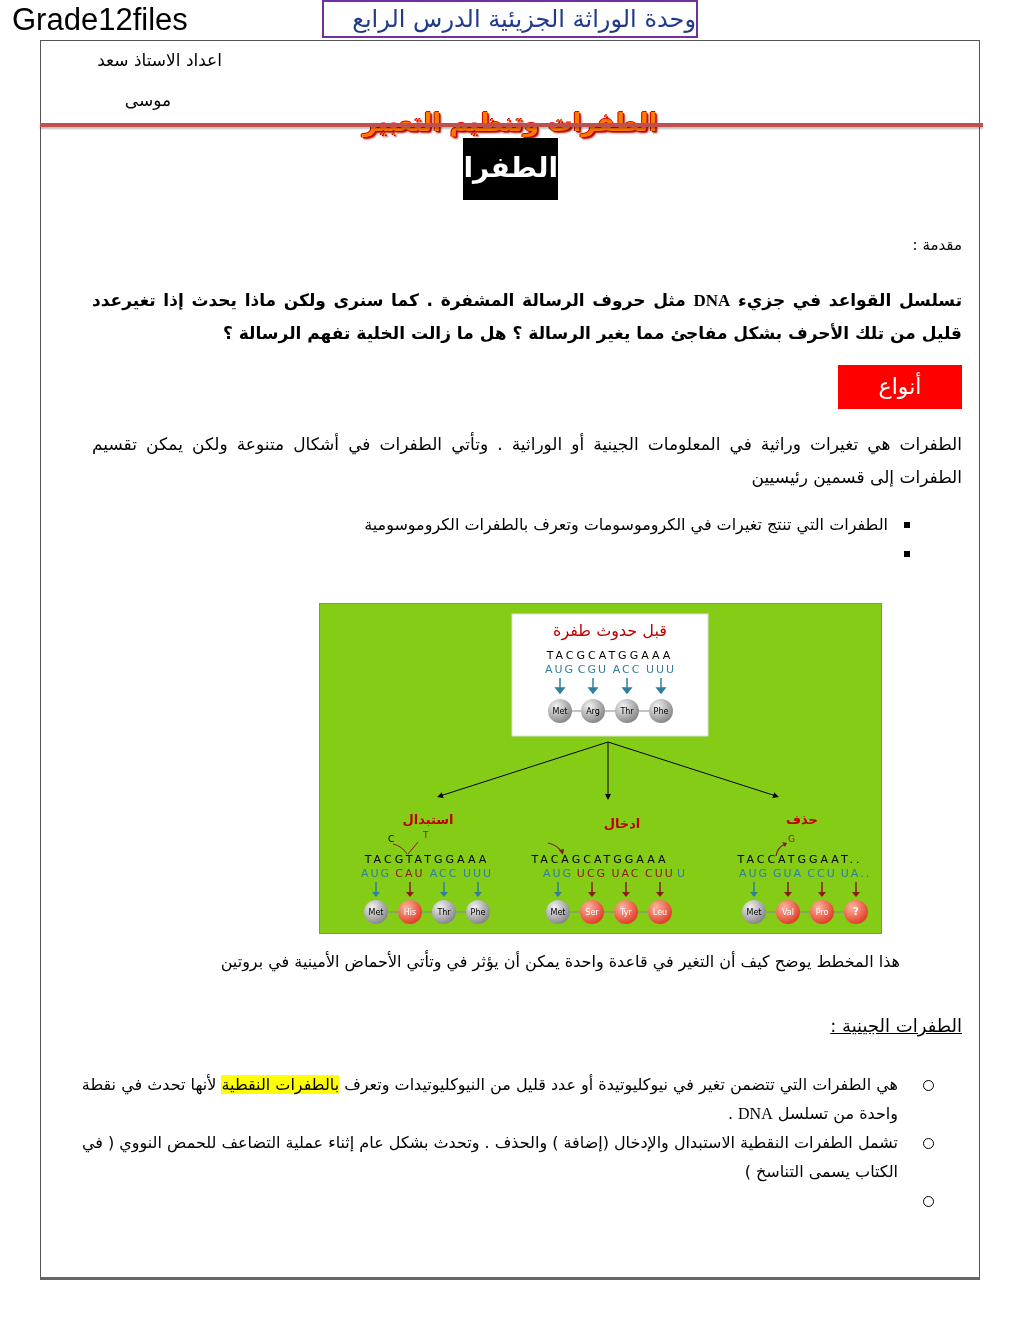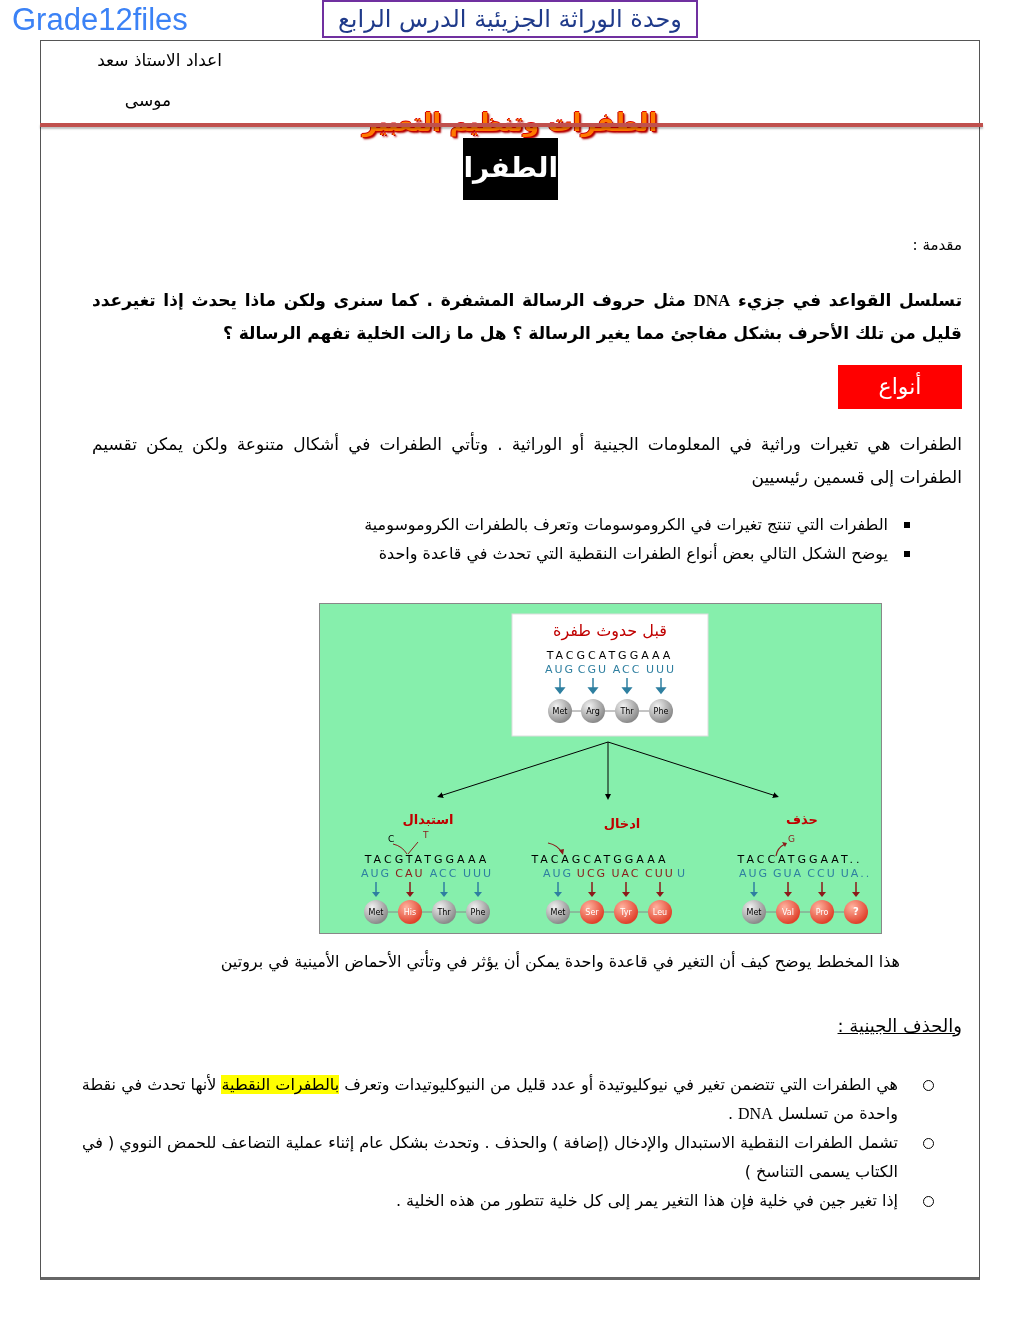--- a/index.html
+++ b/index.html
@@ -1,33 +1,33 @@
 <!DOCTYPE html>
 <html><head>
 <meta charset="utf-8">
 <style>
   html, body { margin:0; padding:0; background:#ffffff; }
   body { width:1020px; height:1320px; position:relative; overflow:hidden; font-family:"DejaVu Sans", sans-serif; color:#000; }
   .abs { position:absolute; }
-  .brand { left:12px; top:2px; font-family:"Liberation Sans", sans-serif; font-size:31px; color:#3b82f6; letter-spacing:0px; }
-  .unit-box { left:322px; top:0px; width:376px; height:38px; border:2px solid #7030a0; box-sizing:border-box; direction:rtl; text-align:center; font-family:"DejaVu Sans", sans-serif; font-size:24px; line-height:34px; color:#1f3a8a; }
+  .brand { left:12px; top:2px; font-family:"Liberation Sans", sans-serif; font-size:31px; color:#000000; letter-spacing:0px; }
+  .unit-box { left:322px; top:0px; width:376px; height:38px; border:2px solid #7030a0; box-sizing:border-box; direction:rtl; font-family:"DejaVu Sans", sans-serif; font-size:24px; line-height:34px; color:#1f3a8a; }
   .frame { left:40px; top:40px; width:940px; height:1240px; border:1px solid #555; border-bottom:3px solid #666; box-sizing:border-box; }
   .author1 { left:72px; top:50px; width:150px; direction:rtl; text-align:right; font-size:17px; }
   .author2 { left:118px; top:90px; width:60px; direction:rtl; text-align:center; font-size:17px; }
   .main-title { left:340px; top:68px; width:340px; direction:rtl; text-align:center; font-size:25px; font-weight:bold; color:#ff7a00; text-shadow: 1px 1px 0 #c00000, -1px 0 0 #c00000, 0 -1px 0 #e00000, 2px 2px 2px #b00000; margin-top: 40px; }
   .red-rule { left:40px; top:123px; width:943px; height:4px; background:#c0504d; box-shadow:0 2px 2px rgba(0,0,0,0.25); }
   .section-black { left:463px; top:138px; width:95px; height:62px; background:#000; color:#fff; direction:rtl; text-align:center; font-size:28px; font-weight:bold; line-height:60px; }
   .intro-label { right:58px; top:236px; direction:rtl; font-size:15px; }
   .intro-text { left:92px; top:284px; width:870px; direction:rtl; text-align:justify; font-size:17px; font-weight:bold; line-height:33px; }
   .types-head { left:838px; top:365px; width:124px; height:44px; background:#ff0000; color:#fff; direction:rtl; text-align:center; font-size:22px; line-height:44px; }
   .types-text { left:92px; top:428px; width:870px; direction:rtl; text-align:justify; font-size:17px; line-height:33px; }
   .bullets { left:300px; top:510px; width:610px; direction:rtl; margin:0; padding:0; list-style:none; font-size:16px; line-height:29px; }
   .bullets li { position:relative; padding-right:22px; }
   .bullets li .sq { position:absolute; right:0; top:12px; width:6px; height:6px; background:#000; }
-  .figure { left:319px; top:603px; width:563px; height:331px; border:1px solid #888; box-sizing:border-box; background:#86efac; }
+  .figure { left:319px; top:603px; width:563px; height:331px; border:1px solid #888; box-sizing:border-box; background:#84cc16; }
   .fig-svg { position:absolute; left:0; top:0; }
   .caption { left:100px; top:952px; width:800px; direction:rtl; text-align:right; font-size:16px; }
   .gene-head { right:58px; top:1015px; direction:rtl; font-size:18px; text-decoration:underline; }
   .circles { left:64px; top:1070px; width:870px; direction:rtl; margin:0; padding:0; list-style:none; font-size:16px; line-height:29px; }
   .circles li { position:relative; padding-right:36px; }
   .circles li .ci { position:absolute; right:0; top:10px; width:9px; height:9px; border:1.5px solid #000; border-radius:50%; }
   .hl { background:#ffff00; }
   .lat { font-family:"Liberation Serif", serif; font-weight:bold; }
   .latn { font-family:"Liberation Serif", serif; }
 </style>
@@ -46,21 +46,21 @@
 
 <div class="abs section-black">الطفرات</div>
 
 <div class="abs intro-label">مقدمة :</div>
 <div class="abs intro-text"><span>تسلسل القواعد في جزيء </span><span class="lat">DNA</span><span> مثل حروف الرسالة المشفرة . كما سنرى ولكن ماذا يحدث إذا تغيرعدد قليل من تلك الأحرف بشكل مفاجئ مما يغير الرسالة ؟ هل ما زالت الخلية تفهم الرسالة ؟</span></div>
 
 <div class="abs types-head">أنواع الطفرات</div>
 <div class="abs types-text">الطفرات هي تغيرات وراثية في المعلومات الجينية أو الوراثية . وتأتي الطفرات في أشكال متنوعة ولكن يمكن تقسيم الطفرات إلى قسمين رئيسيين</div>
 <ul class="abs bullets">
   <li><span class="sq"></span><span>الطفرات التي تنتج تغيرات في الكروموسومات وتعرف بالطفرات الكروموسومية</span></li>
-  <li><span class="sq"></span><span>يوضح الشكل التالي بعض أنواع الطفرات النقطية التي تحدث في قاعدة واحدة</span></li>
+  <li><span class="sq"></span></li>
 </ul>
 
 <div class="abs figure">
   <svg class="fig-svg" width="561" height="329" viewBox="0 0 561 329" xmlns="http://www.w3.org/2000/svg">
     <defs>
       <marker id="ab" markerWidth="6" markerHeight="6" refX="3" refY="3" orient="auto">
           <path d="M0,0 L6,3 L0,6 z" fill="#000"></path>
         </marker>
       <radialGradient id="gg" cx="35%" cy="30%" r="70%">
           <stop offset="0" stop-color="#f2f2f2"></stop>
@@ -204,18 +204,18 @@
       <circle cx="502" cy="308" r="12" fill="url(#rg)"></circle>
         <text x="502" y="311" fill="#fff">Pro</text>
       <circle cx="536" cy="308" r="12" fill="url(#rg)"></circle>
         <text x="536" y="311" fill="#fff" font-size="10" font-weight="bold">?</text>
     </g>
   </svg>
 </div>
 
 <div class="abs caption">هذا المخطط يوضح كيف أن التغير في قاعدة واحدة يمكن أن يؤثر في وتأتي الأحماض الأمينية في بروتين</div>
 
-<div class="abs gene-head">والحذف الجينية :</div>
+<div class="abs gene-head">الطفرات الجينية :</div>
 <ul class="abs circles">
   <li><span class="ci"></span><span>هي الطفرات التي تتضمن تغير في نيوكليوتيدة أو عدد قليل من النيوكليوتيدات وتعرف </span><span class="hl">بالطفرات النقطية</span><span> لأنها تحدث في نقطة واحدة من تسلسل </span><span class="latn">DNA</span><span> .</span></li>
   <li><span class="ci"></span><span>تشمل الطفرات النقطية الاستبدال والإدخال (إضافة ) والحذف . وتحدث بشكل عام إثناء عملية التضاعف للحمض النووي ( في الكتاب يسمى التناسخ )</span></li>
-  <li><span class="ci"></span><span>إذا تغير جين في خلية فإن هذا التغير يمر إلى كل خلية تتطور من هذه الخلية .</span></li>
+  <li><span class="ci"></span></li>
 </ul>
 
 </body></html>

